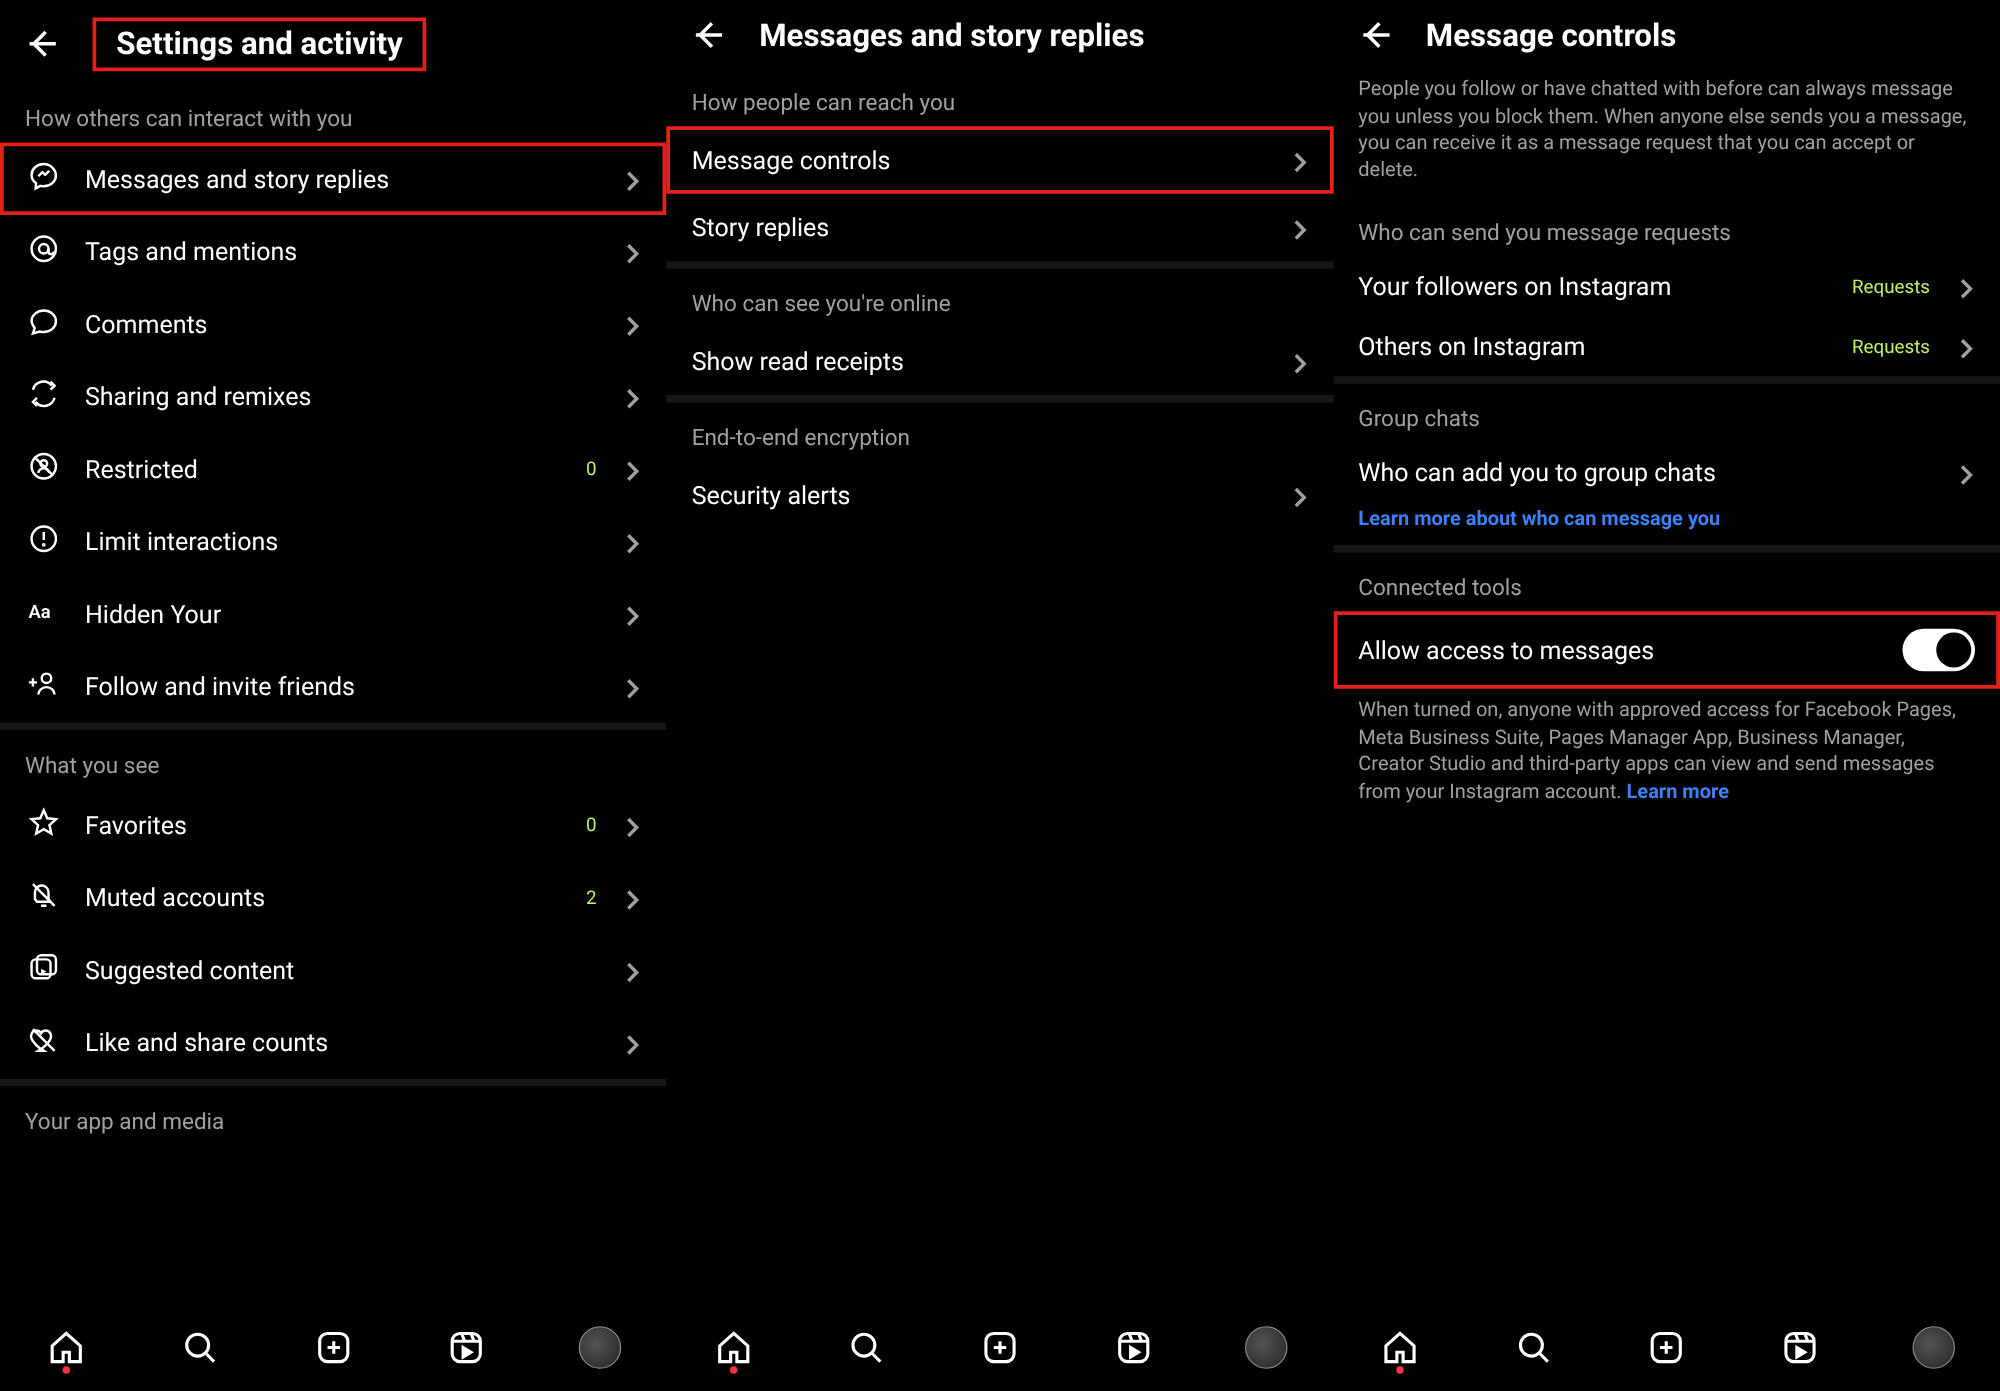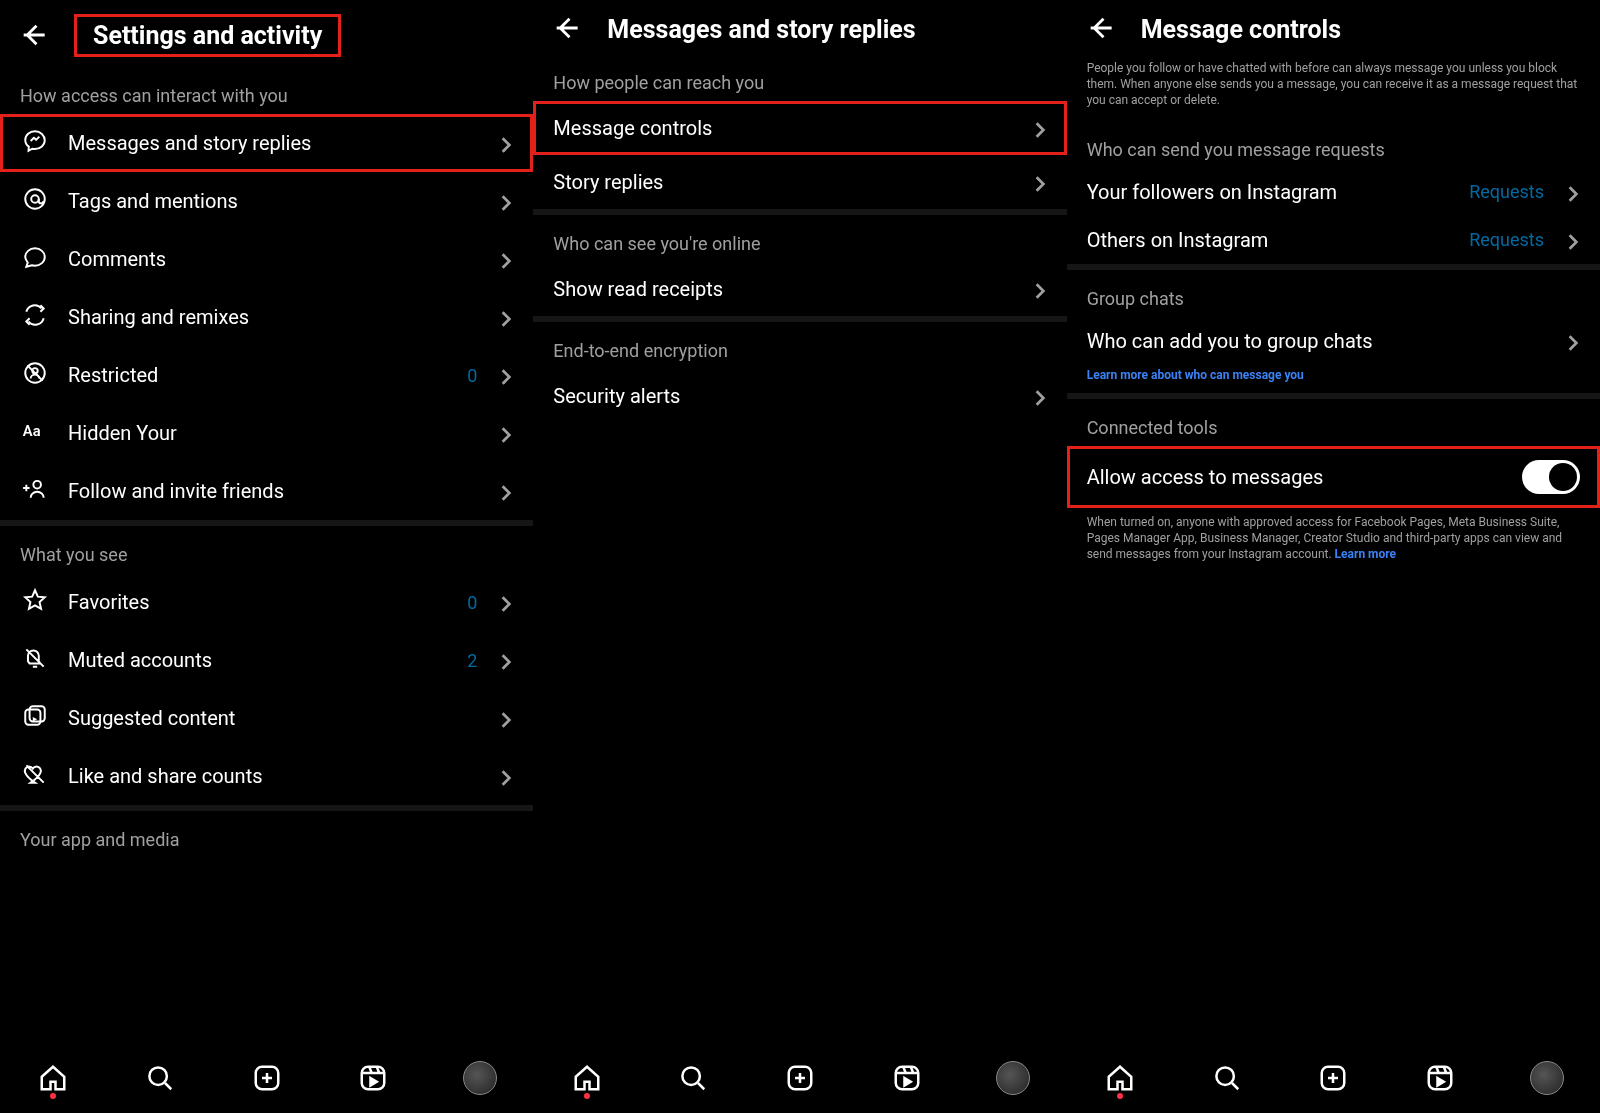--- a/index.html
+++ b/index.html
@@ -41,21 +41,21 @@
   }
   .row {
     display:flex;
     align-items:center;
     padding: 14px 20px;
     min-height: 54px;
     gap: 18px;
   }
   .row .icon svg { width:26px; height:26px; stroke:#fff; fill:none; stroke-width:1.8; }
   .row .label { flex:1; font-size:20px; color:#fff; }
-  .row .value { font-size:18px; color:#0369a1; padding-right:4px;}
+  .row .value { font-size:15px; color:#bef264; padding-right:4px;}
   .row .chev { width:14px; height:14px;}
   .row .chev svg { width:14px; height:18px; stroke:#a0a0a0; fill:none; stroke-width:2.4;}
   .divider { height:6px; background:#161616; }
   .highlight-box { border: 3px solid #e3211a; }
   .highlight-inline { outline: 3px solid #e3211a; outline-offset:-3px;}
   .bottom-nav {
     position:absolute; bottom:8px; left:0; right:0;
     display:flex; justify-content:space-around; align-items:center;
     height:55px;
   }
@@ -66,21 +66,21 @@
     background: radial-gradient(circle at 40% 40%, #555, #222);
     border:1.5px solid #888;
   }
   .dot-indicator{
     position:absolute; bottom:-4px; left:50%; transform:translateX(-50%);
     width:6px; height:6px; background:#ff3040; border-radius:50%;
   }
   .nav-wrap{position:relative;}
   .para {
     padding: 6px 20px 10px;
-    font-size:12px;
+    font-size:16px;
     color:#a0a0a0;
     line-height:1.35;
   }
   .link-text { color:#3b82f6; font-weight:700; }
   .toggle {
     width:58px; height:34px; background:#fff; border-radius:20px;
     display:flex; align-items:center; justify-content:flex-end; padding:3px;
   }
   .toggle-knob {
     width:28px; height:28px; background:#000; border-radius:50%;
@@ -95,21 +95,21 @@
 <div class="panel">
   <div class="header">
     <span class="back-arrow">
       <svg viewBox="0 0 24 24">
           <path d="M15 4l-8 8 8 8M4 12h18"></path>
         </svg>
     </span>
     <span class="title highlight-box" style="padding:4px 16px;">Settings and activity</span>
   </div>
 
-  <div class="section-label">How access can interact with you</div>
+  <div class="section-label">How others can interact with you</div>
 
   <div class="row highlight-inline">
     <span class="icon">
         <svg viewBox="0 0 24 24">
           <path d="M12 3c-5 0-9 3.6-9 8 0 2.5 1.3 4.7 3.3 6.2L6 21l3.5-1.9c.8.2 1.6.3 2.5.3 5 0 9-3.6 9-8s-4-8.4-9-8.4z"></path>
           <path d="M8 12l3-3 2 2 3-3" stroke-linejoin="round"></path>
         </svg>
       </span>
     <span class="label">Messages and story replies</span>
     <span class="chev"><svg viewBox="0 0 10 16">
@@ -156,20 +156,33 @@
     <span class="icon">
         <svg viewBox="0 0 24 24">
           <circle cx="12" cy="12" r="9"></circle>
           <path d="M5 5l14 14"></path>
           <circle cx="12" cy="10" r="2.5"></circle>
           <path d="M8 17c0-2 2-3.5 4-3.5s4 1.5 4 3.5"></path>
         </svg>
       </span>
     <span class="label">Restricted</span>
     <span class="value">0</span>
+    <span class="chev"><svg viewBox="0 0 10 16">
+          <path d="M2 2l6 6-6 6"></path>
+        </svg></span>
+  </div>
+  <div class="row">
+    <span class="icon">
+        <svg viewBox="0 0 24 24">
+          <circle cx="12" cy="12" r="9"></circle>
+          <path d="M12 7v6"></path>
+          <circle cx="12" cy="16.5" r="0.5" fill="#fff"></circle>
+        </svg>
+      </span>
+    <span class="label">Limit interactions</span>
     <span class="chev"><svg viewBox="0 0 10 16">
           <path d="M2 2l6 6-6 6"></path>
         </svg></span>
   </div>
   <div class="row">
     <span class="icon">
         <svg viewBox="0 0 30 24">
           <text x="1" y="18" font-size="17" fill="#fff" stroke="none" font-weight="600">Aa</text>
         </svg>
       </span>

